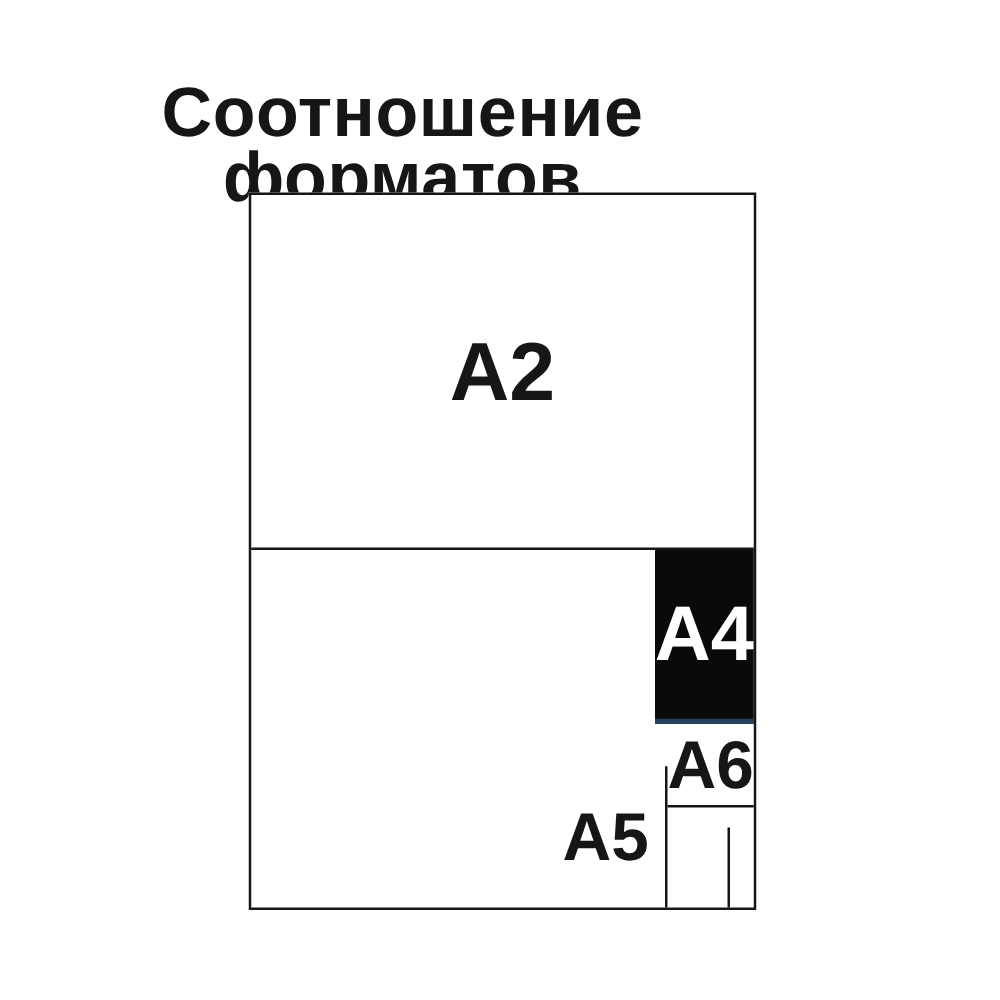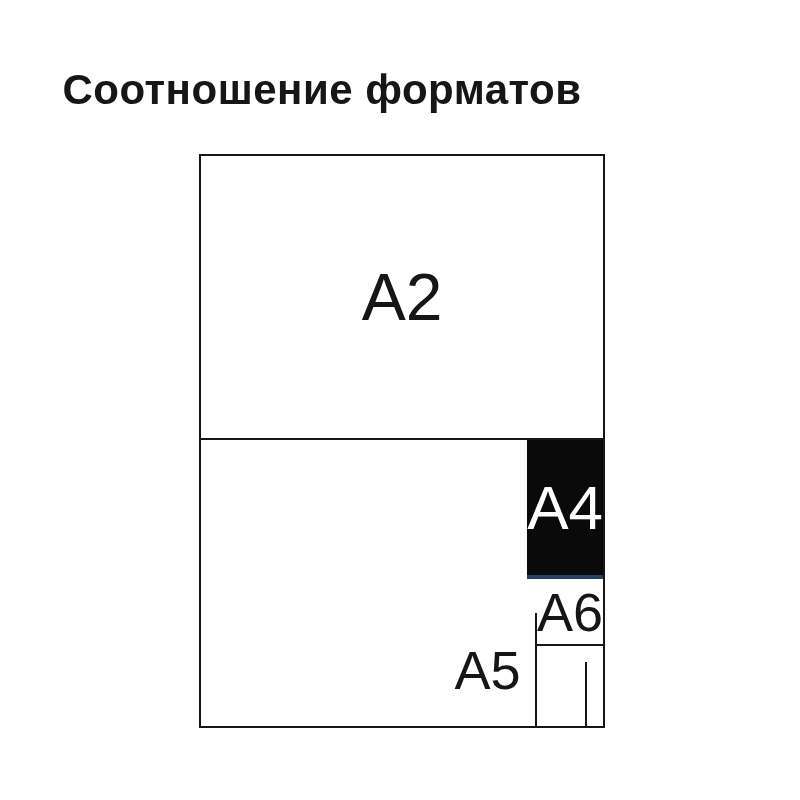--- a/index.html
+++ b/index.html
@@ -18,36 +18,36 @@
     background:var(--background);
     font-family:"Liberation Sans","DejaVu Sans",sans-serif;
     color:var(--text);
     overflow:hidden;
   }
   .title{
     position:absolute;
     left:0; top:64px; width:644px; height:52px;
     line-height:52px;
     text-align:center;
-    font-size:42px;
+    font-size:56px;
     font-weight:700;
     letter-spacing:0.5px;
     color:var(--text);
   }
   .sheet{
     position:absolute;
     left:199px; top:154px;
     width:406px; height:574px;
     border:2px solid var(--line);
     background:var(--background);
     display:flex;
     flex-direction:column;
   }
   .label{
-    font-weight:400;
+    font-weight:700;
     color:var(--text);
     line-height:1;
   }
   .center{
     display:flex;
     align-items:center;
     justify-content:center;
   }
   .a2{
     height:284px;

